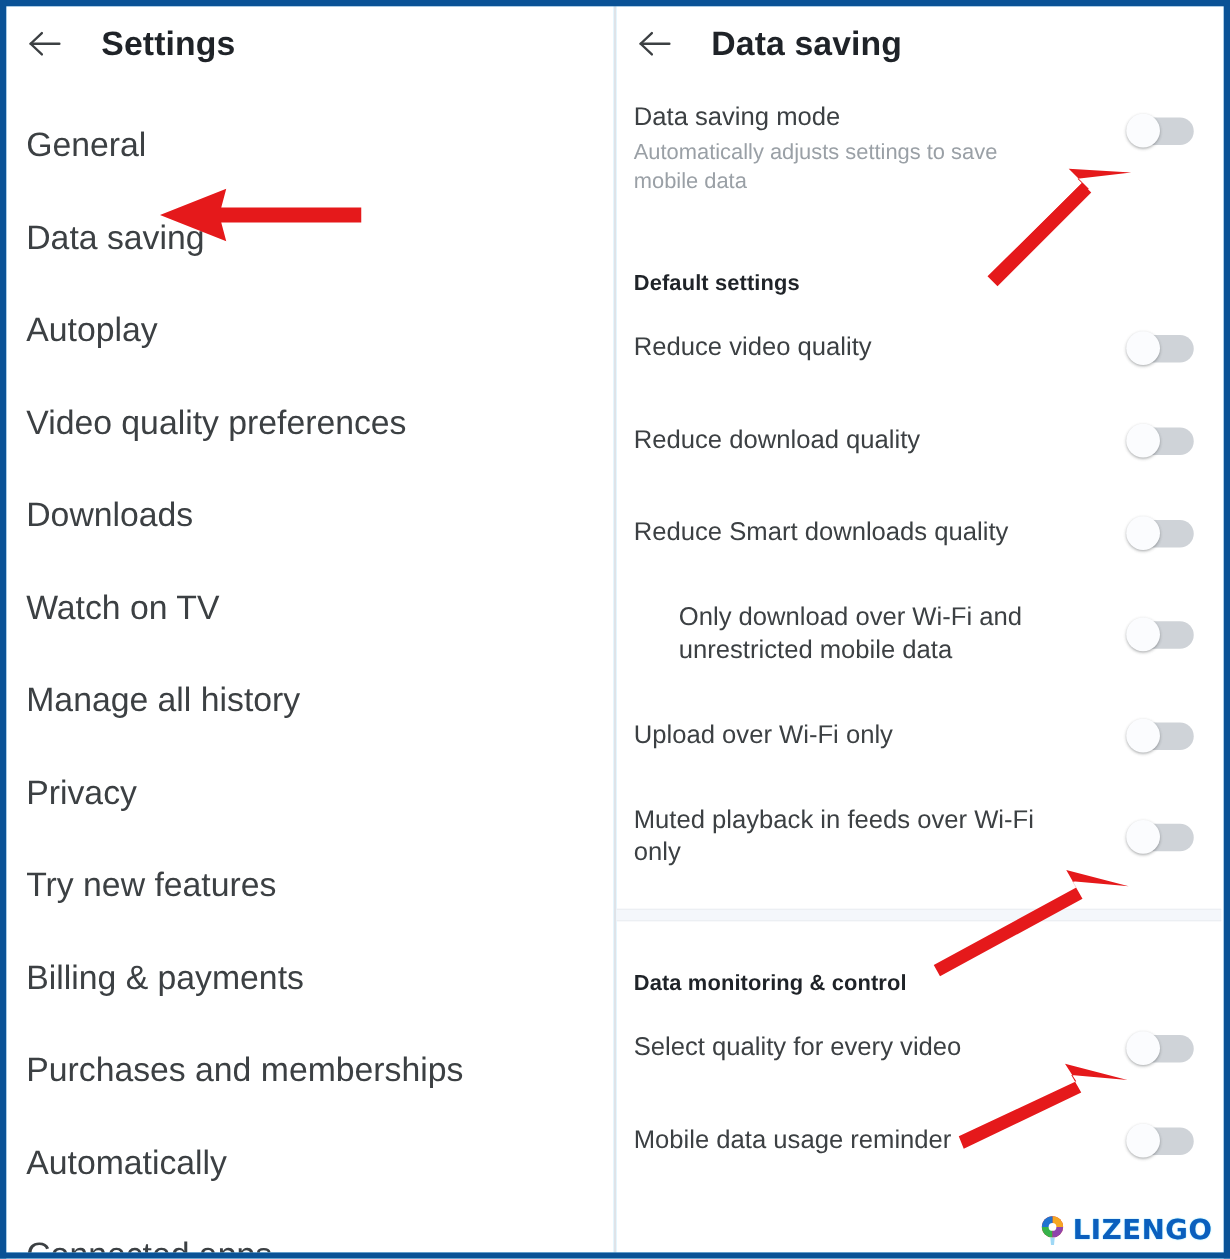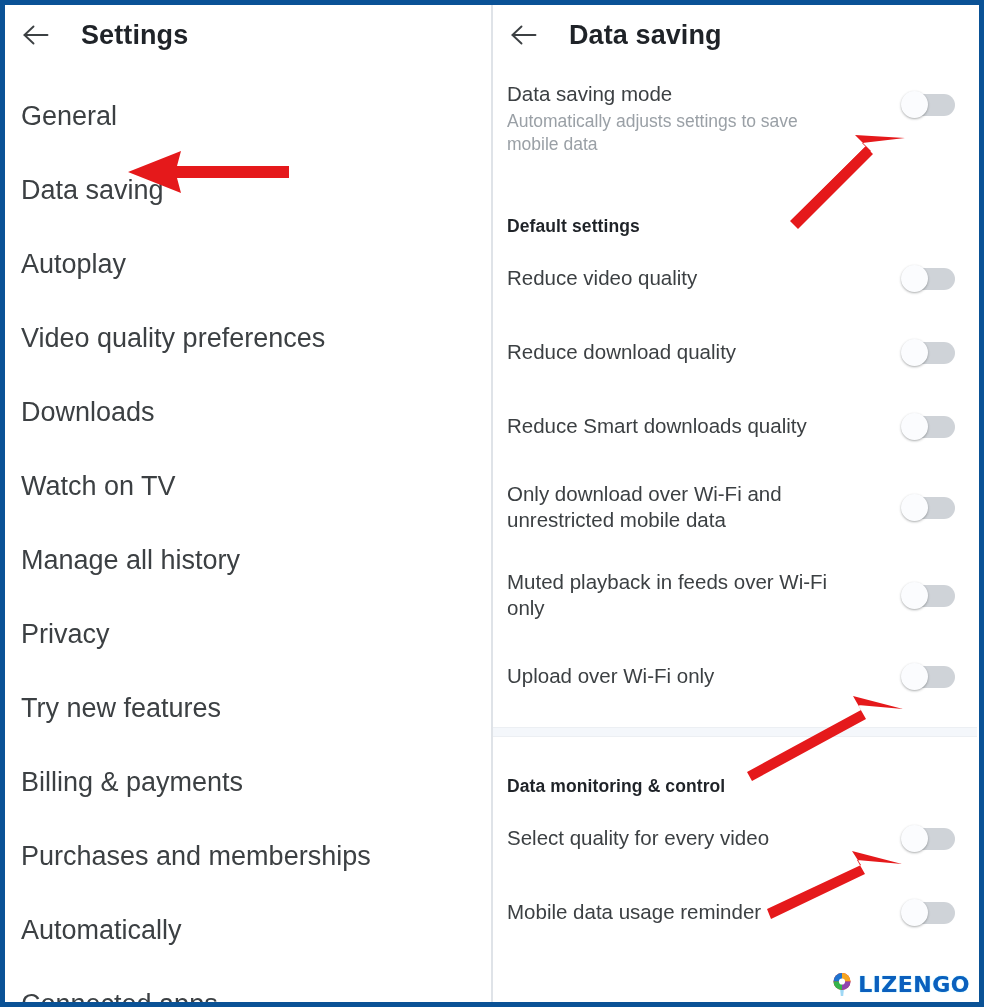--- a/index.html
+++ b/index.html
@@ -324,41 +324,41 @@
             <div class="ds-row-title">Reduce Smart downloads quality</div>
           </div>
           <div class="toggle">
             <div class="track"></div>
             <div class="knob"></div>
           </div>
         </div>
 
         <div class="ds-row tall">
           <div class="ds-row-text">
-            <div class="ds-row-title" style="max-width:330px;">Only download over Wi-Fi and unrestricted mobile data</div>
+            <div class="ds-row-title" style="max-width:330px;margin-left:36px;">Only download over Wi-Fi and unrestricted mobile data</div>
+          </div>
+          <div class="toggle">
+            <div class="track"></div>
+            <div class="knob"></div>
+          </div>
+        </div>
+
+        <div class="ds-row">
+          <div class="ds-row-text">
+            <div class="ds-row-title">Upload over Wi-Fi only</div>
           </div>
           <div class="toggle">
             <div class="track"></div>
             <div class="knob"></div>
           </div>
         </div>
 
         <div class="ds-row tall">
           <div class="ds-row-text">
             <div class="ds-row-title" style="max-width:340px;">Muted playback in feeds over Wi-Fi only</div>
-          </div>
-          <div class="toggle">
-            <div class="track"></div>
-            <div class="knob"></div>
-          </div>
-        </div>
-
-        <div class="ds-row">
-          <div class="ds-row-text">
-            <div class="ds-row-title">Upload over Wi-Fi only</div>
           </div>
           <div class="toggle">
             <div class="track"></div>
             <div class="knob"></div>
           </div>
         </div>
 
         <div class="ds-band-divider" style="margin-top:14px;"></div>
 
         <div class="ds-group-head-wrap" style="height:64px;">

